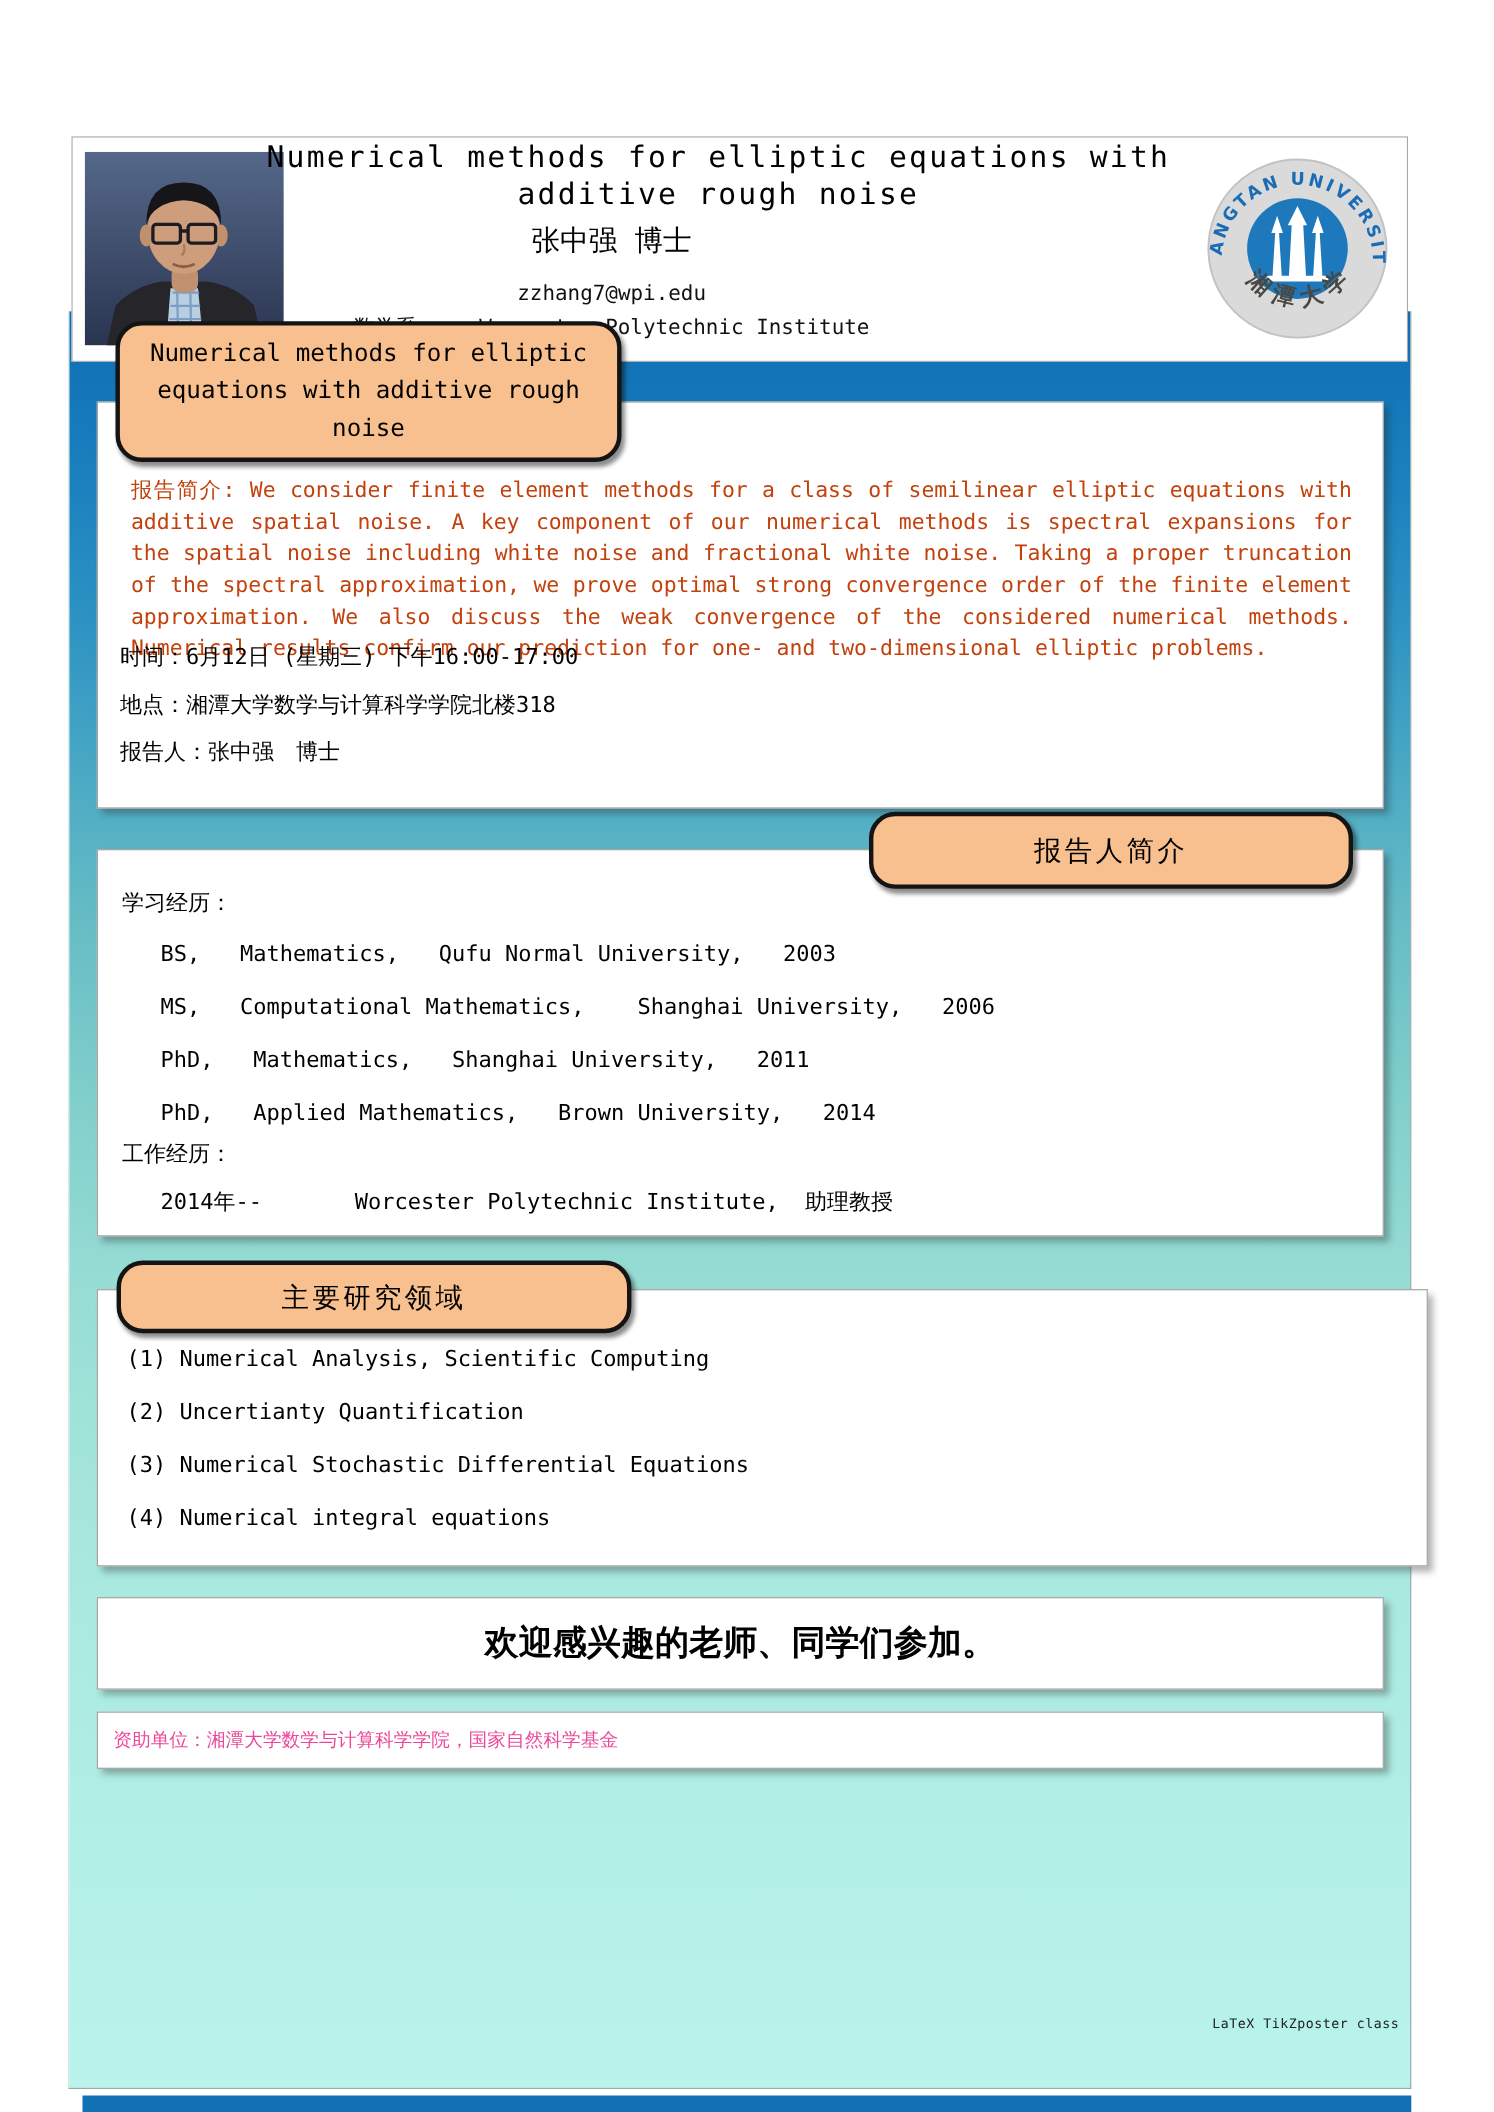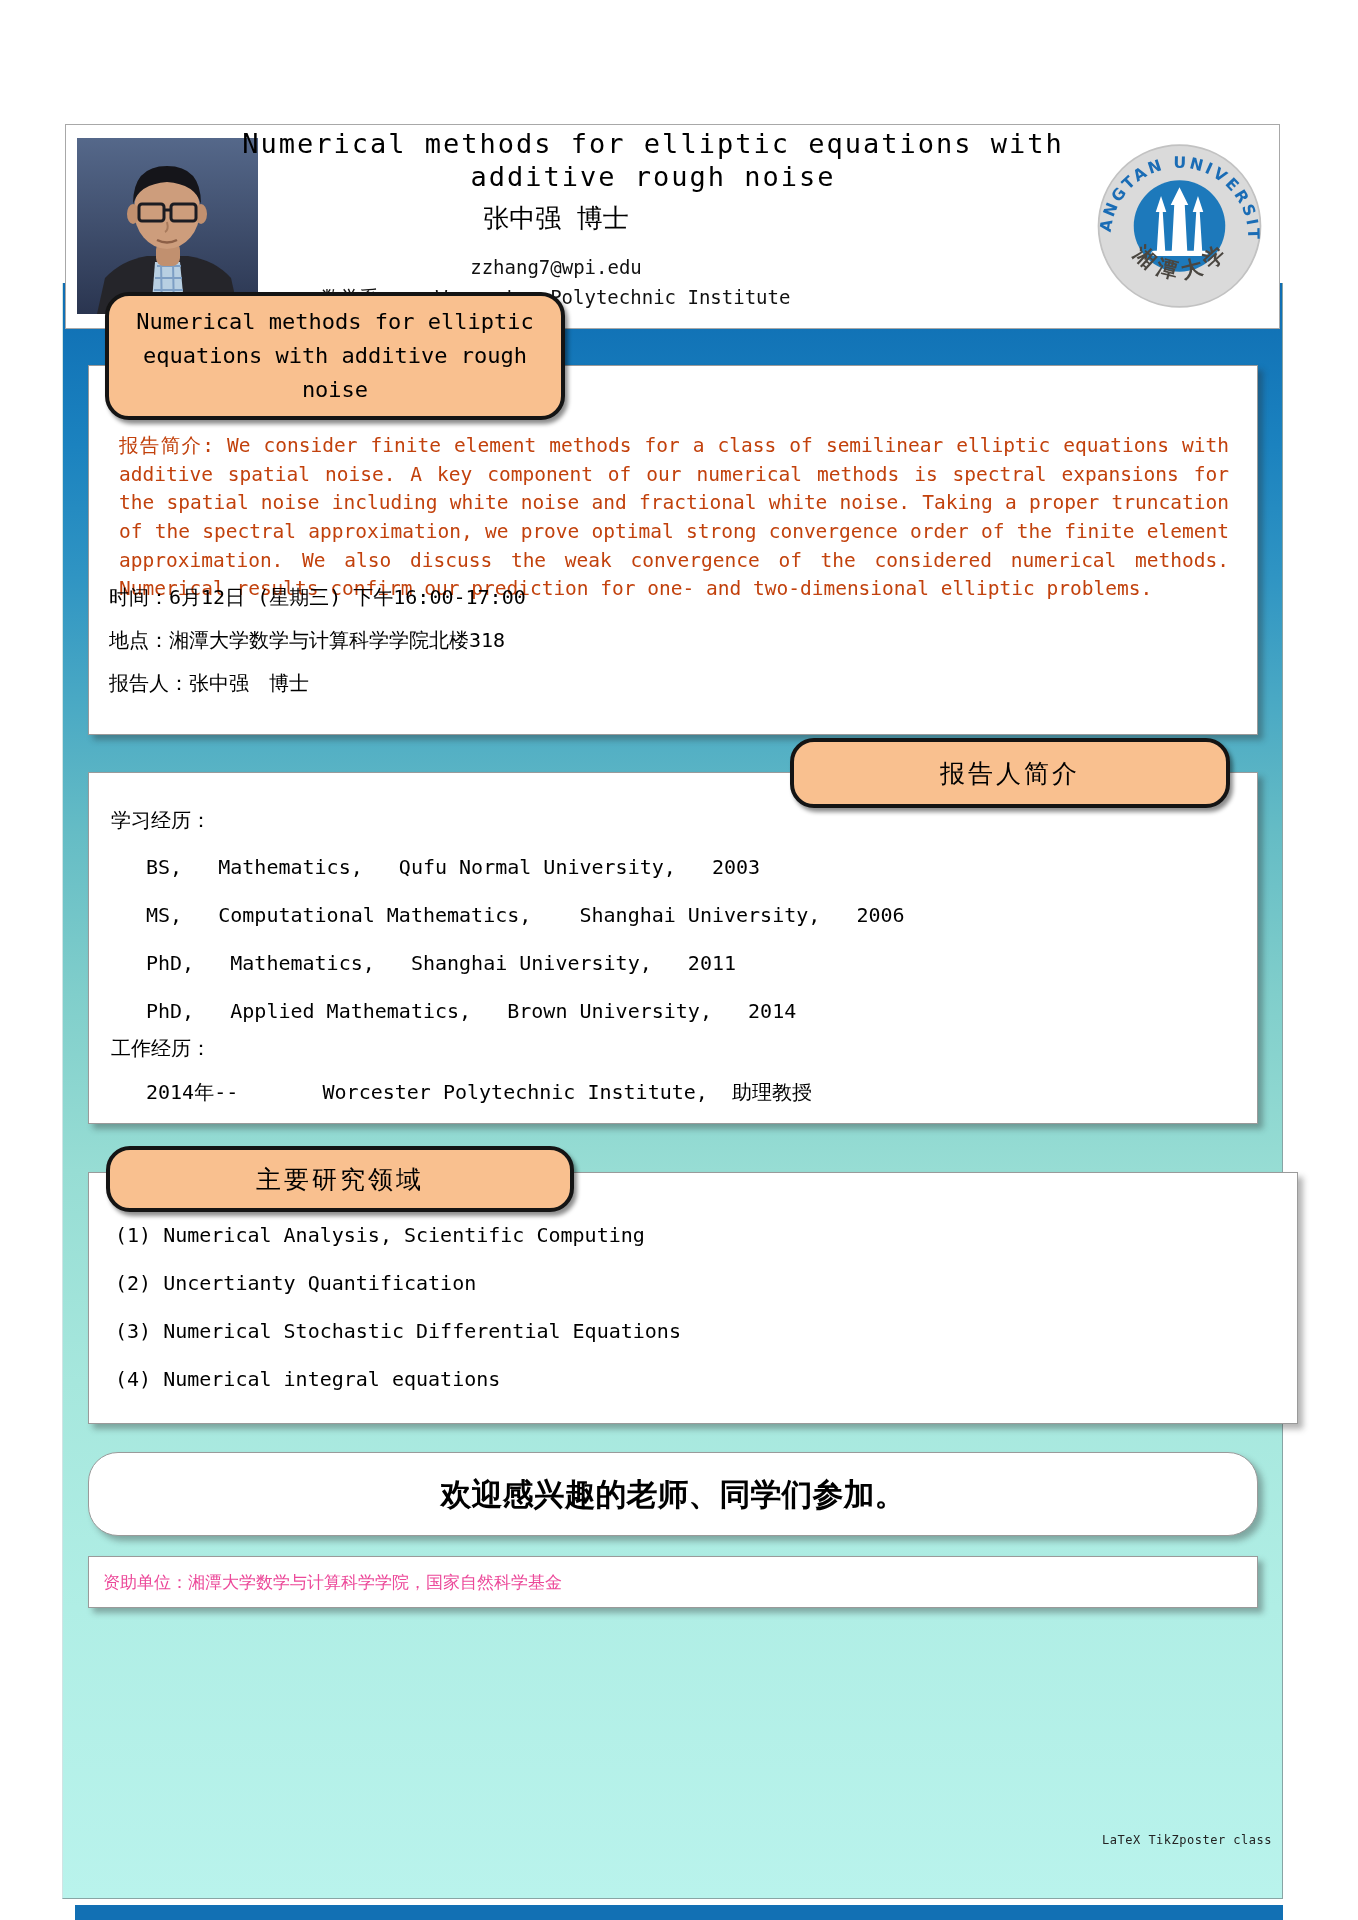--- a/index.html
+++ b/index.html
@@ -42,21 +42,21 @@
     box-shadow:3px 4px 4px rgba(0,0,0,0.45);
     display:flex;align-items:center;justify-content:center;text-align:center;
     z-index:5;color:#000;
   }
   .bubble1{left:105px;top:292px;width:460px;height:128px;font-size:22px;line-height:34px;padding:0 12px;box-sizing:border-box;}
   .bubble2{left:790px;top:738px;width:432px;height:62px;font-size:25px;letter-spacing:3px;}
   .bubble3{left:106px;top:1146px;width:460px;height:58px;font-size:25px;letter-spacing:3px;}
   .panel1{left:88px;top:365px;width:1168px;height:368px;}
   .panel2{left:88px;top:772px;width:1168px;height:350px;}
   .panel3{left:88px;top:1172px;width:1168px;height:250px;padding-left:40px;}
-  .panel4{left:88px;top:1452px;width:1168px;height:82px;border-radius:30px;}
+  .panel4{left:88px;top:1452px;width:1168px;height:82px;}
   .panel5{left:88px;top:1556px;width:1168px;height:50px;}
   .abstract{
     position:absolute;left:30px;right:28px;top:66px;
     font-size:19.5px;line-height:1.47;text-align:justify;color:#c2410c;
   }
   .info-line{position:absolute;left:20px;font-size:20px;white-space:pre-wrap;color:#000;}
   .t-time{top:218px;} .t-loc{top:261px;} .t-spk{top:304px;}
   .sec-label{position:absolute;left:22px;font-size:20px;color:#000;}
   .edu-label{top:34px;} .work-label{top:262px;}
   .cv-item{position:absolute;left:57px;font-size:20px;white-space:pre-wrap;color:#000;}

